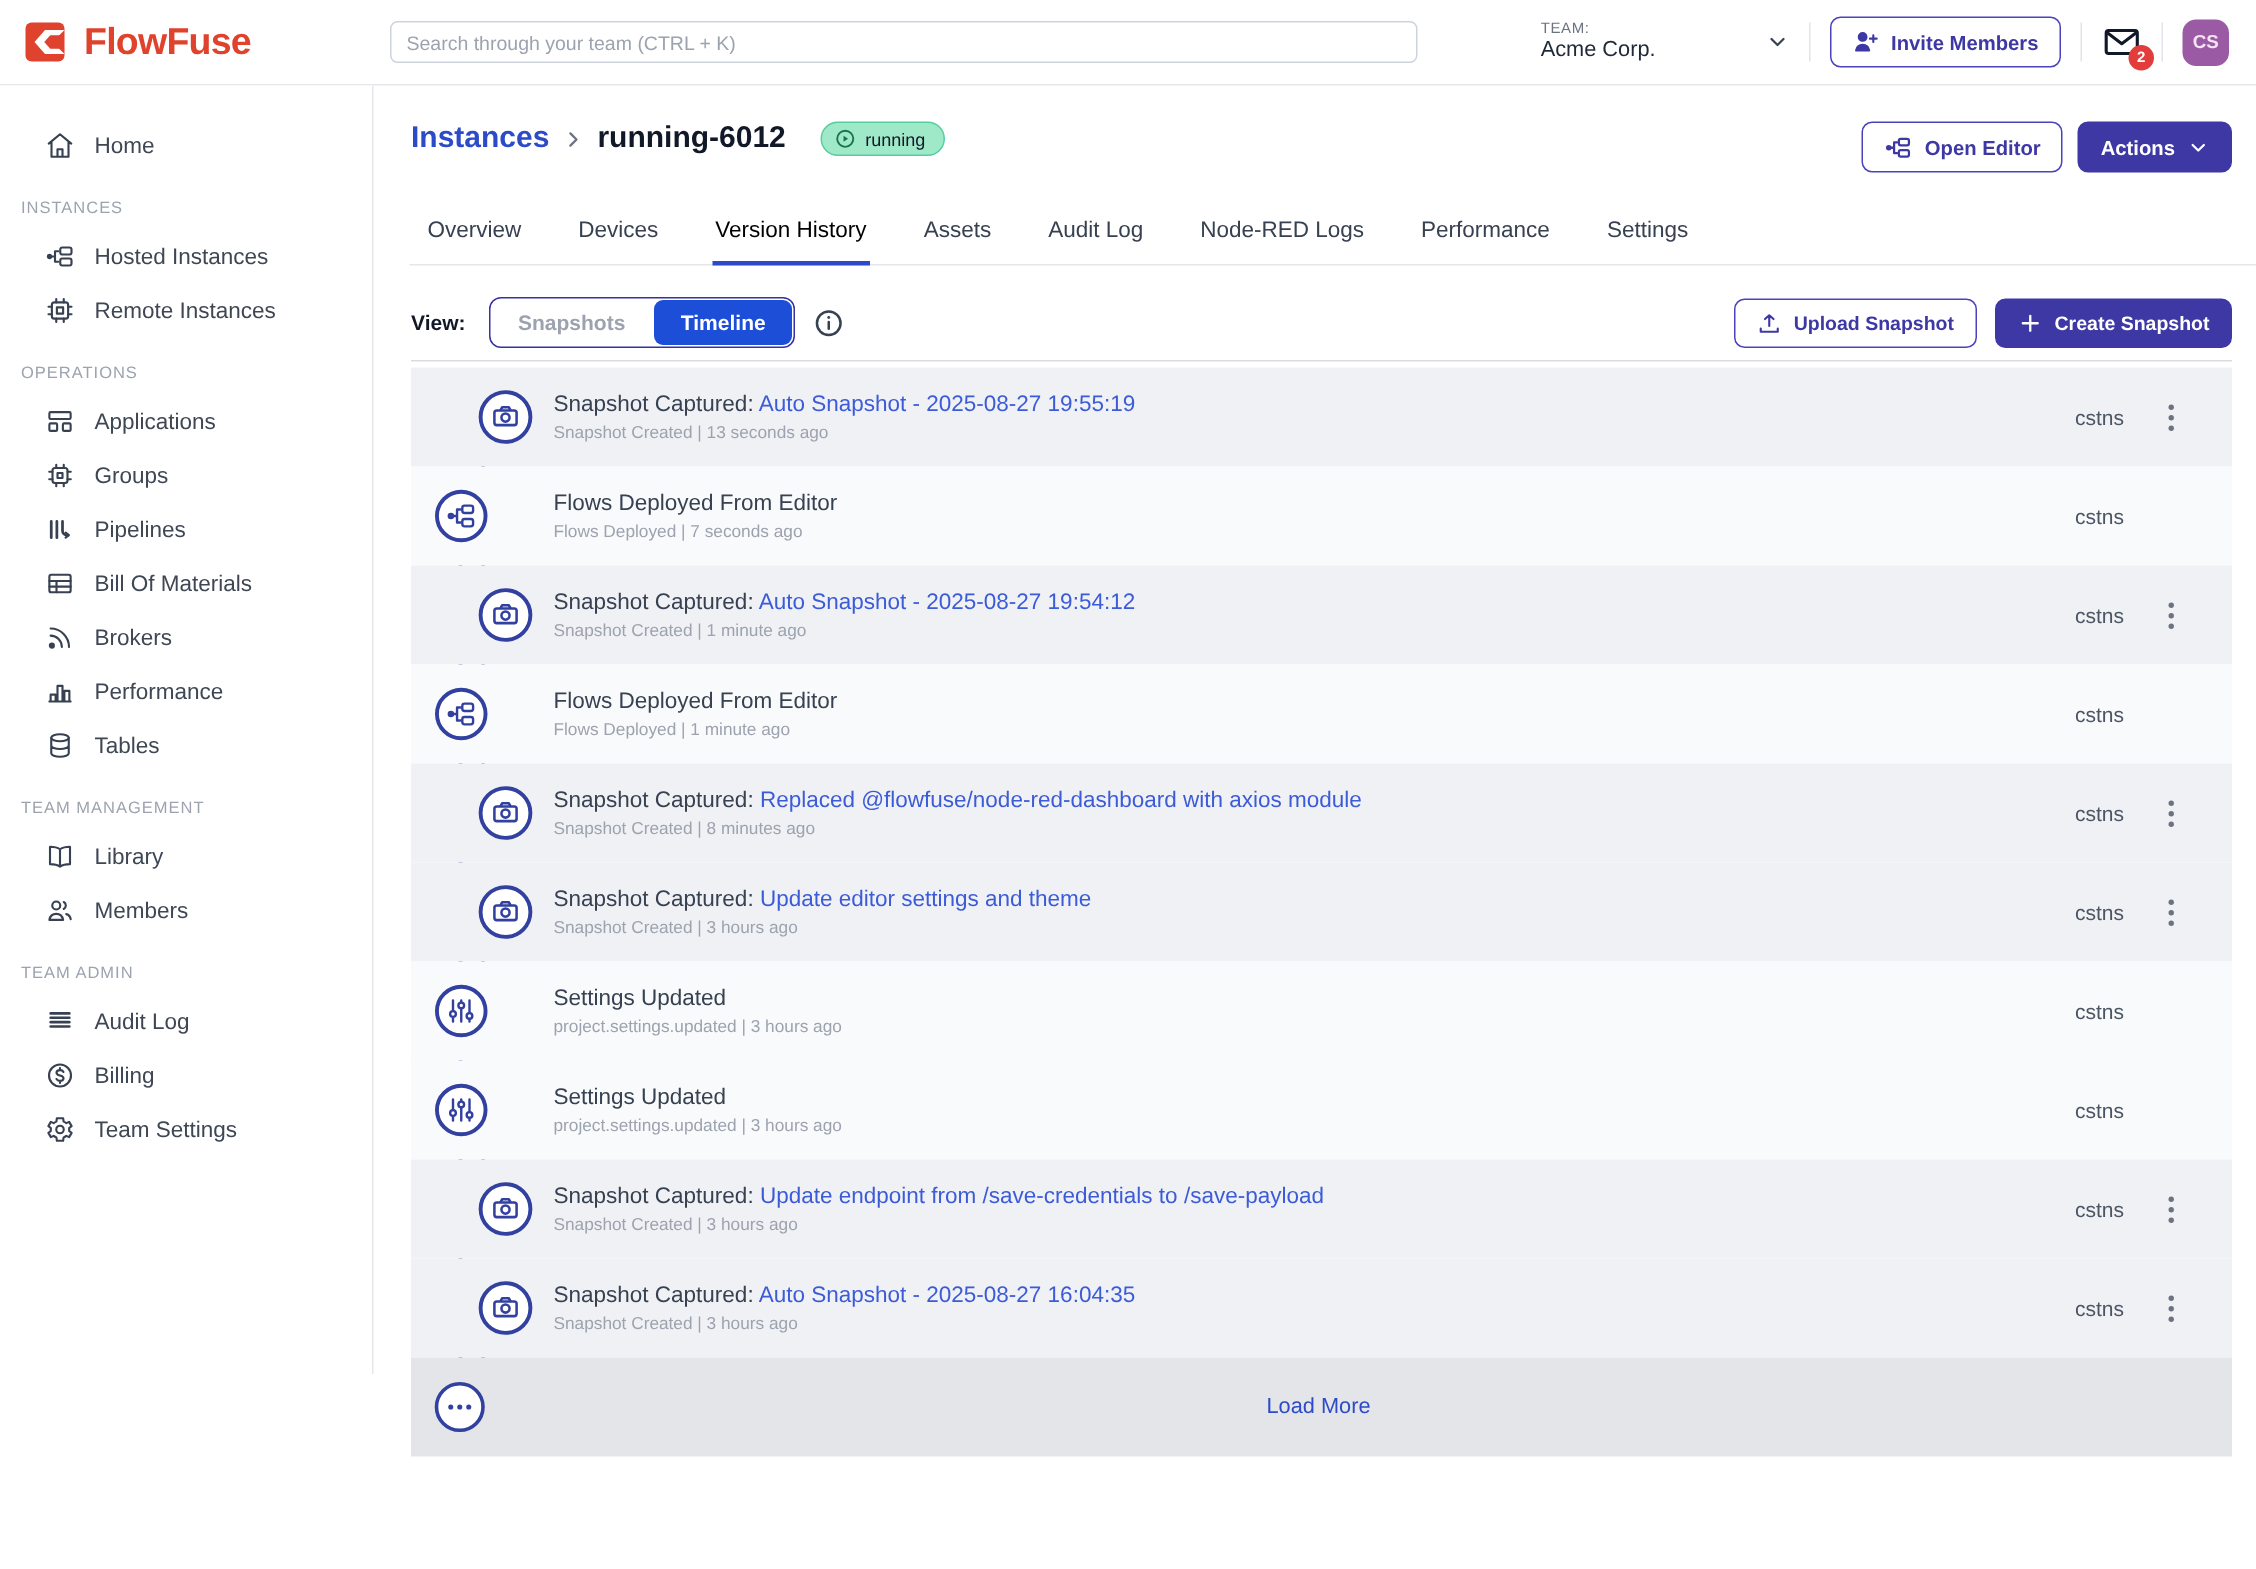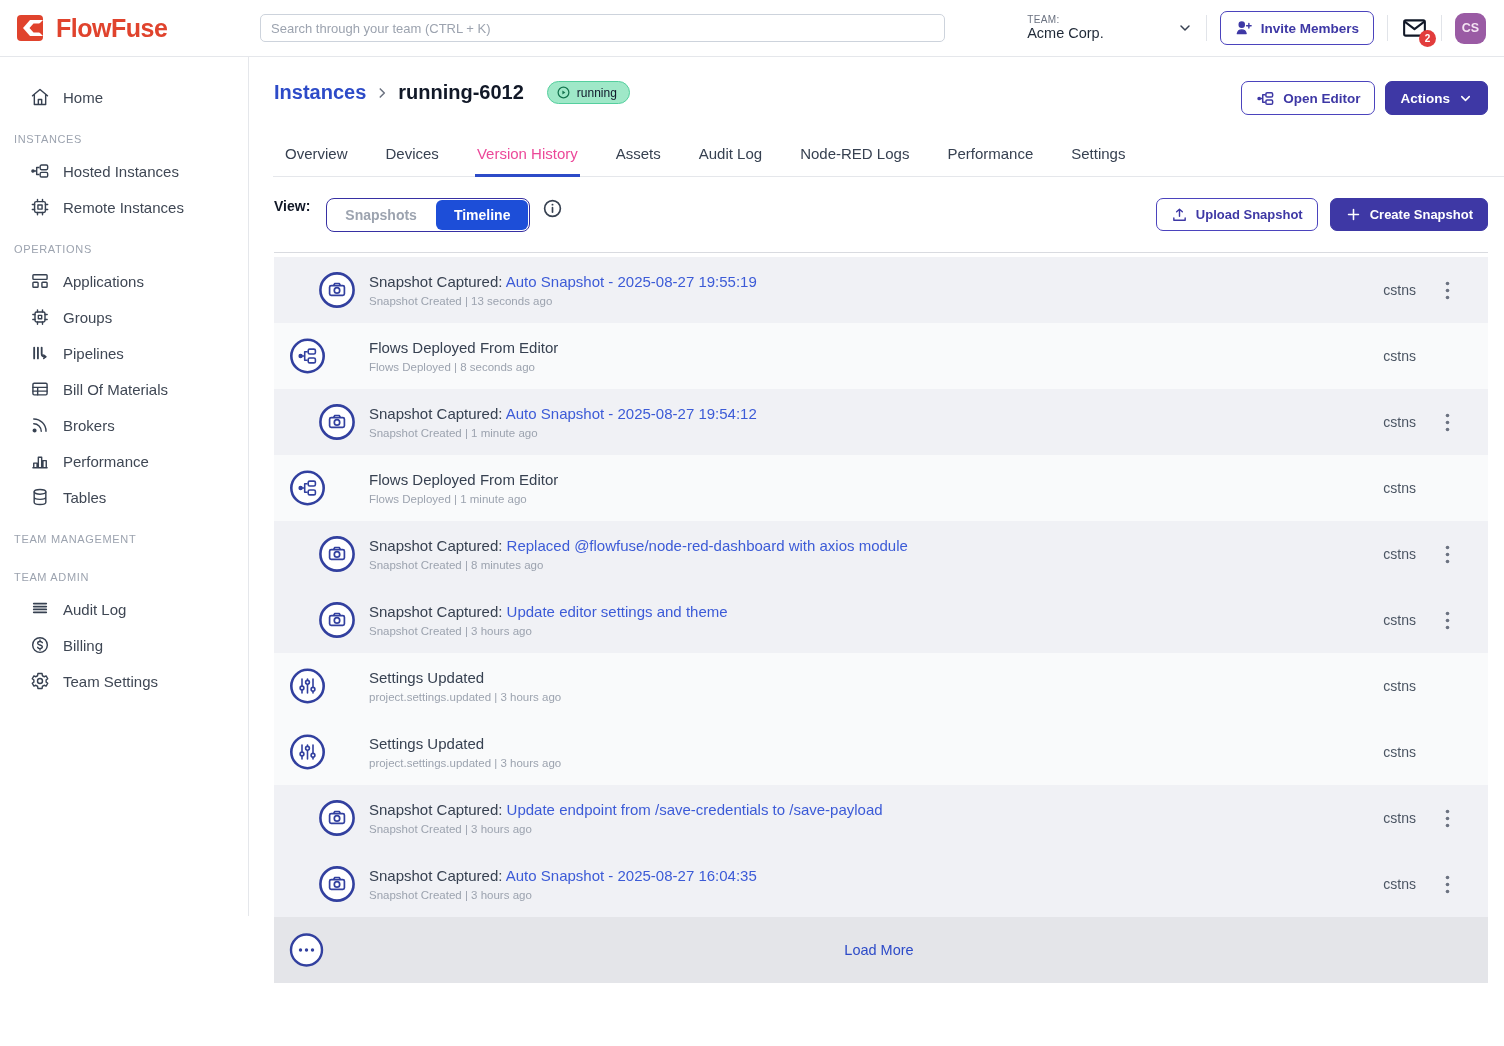--- a/index.html
+++ b/index.html
@@ -56,25 +56,25 @@
   .status { margin-left:14px; display:inline-flex; align-items:center; gap:6px;
     background:#9fe8c8; border:1px solid #55cf9e; color:#0f172a; font-size:12px;
     padding:3px 12px 3px 8px; border-radius:999px; }
   .head-actions { margin-left:auto; display:flex; gap:10px; }
   .app-line { margin-top:7px; font-size:13px; color:#6b7280; }
   .app-line a { color:#2d4bc8; text-decoration:none; cursor:pointer; }
   .tabs { display:flex; gap:34px; margin-top:22px; border-bottom:1px solid #e5e7eb;
     margin-right:-16px; margin-left:-1px; padding-left:10px; }
   .tab { font-size:15px; color:#374151; padding:8px 2px 12px; cursor:pointer;
     border-bottom:3px solid transparent; margin-bottom:-1px; }
-  .tab.active { color:#ec4899; border-bottom-color:#2d4bc8; }
+  .tab.active { color:#000000; border-bottom-color:#2d4bc8; }
 
   
   .content { padding:0 16px 0 25px; }
-  .toolbar { display:flex; align-items:flex-start; padding:21px 0 20px; border-bottom:1px solid #d9dbe0; }
+  .toolbar { display:flex; align-items:center; padding:21px 0 8px; border-bottom:1px solid #d9dbe0; }
   .view-label { font-size:14px; font-weight:700; color:#111827; margin-right:16px; }
   .toggle { display:flex; align-items:center; border:1.5px solid #3730a3; border-radius:8px;
     background:#fff; height:34px; overflow:hidden; }
   .tg { padding:0 18px; height:100%; display:flex; align-items:center; font-size:14px;
     font-weight:700; color:#9ca3af; cursor:pointer; }
   .tg.active { background:#1d4ed8; color:#fff; border-radius:6px; margin:1px; height:30px; }
   .info { margin-left:12px; color:#374151; cursor:pointer; display:flex; }
   .toolbar .spacer { flex:1; }
   .toolbar .btn { height:33px; font-size:13px; }
   .toolbar .btn + .btn { margin-left:12px; }
@@ -249,20 +249,40 @@
     <span class="side-icon">
               <svg width="20" height="20" viewBox="0 0 24 24" fill="none" stroke="currentColor" stroke-width="1.7" stroke-linecap="round" stroke-linejoin="round">
                 <ellipse cx="12" cy="5.8" rx="7" ry="2.8"></ellipse>
                 <path d="M5 5.8v12.4c0 1.55 3.1 2.8 7 2.8s7-1.25 7-2.8V5.8M5 12c0 1.55 3.1 2.8 7 2.8s7-1.25 7-2.8"></path>
               </svg>
             </span>
     <span class="side-text">Tables</span>
   </div>
 </div>
         <div class="side-label">TEAM MANAGEMENT</div>
+        <div>
+  <div class="side-item">
+    <span class="side-icon">
+              <svg width="20" height="20" viewBox="0 0 24 24" fill="none" stroke="currentColor" stroke-width="1.7" stroke-linecap="round" stroke-linejoin="round">
+                <path d="M12 6.2C10 4.8 7.5 4.2 4 4.2v13.9c3.5 0 6 .6 8 2 2-1.4 4.5-2 8-2V4.2c-3.5 0-6 .6-8 2zM12 6.2v13.9"></path>
+              </svg>
+            </span>
+    <span class="side-text">Library</span>
+  </div>
+
+  <div class="side-item">
+    <span class="side-icon">
+              <svg width="20" height="20" viewBox="0 0 24 24" fill="none" stroke="currentColor" stroke-width="1.7" stroke-linecap="round" stroke-linejoin="round">
+                <circle cx="9" cy="8" r="3.2"></circle>
+                <path d="M3.5 19.5c.6-3.2 2.7-4.8 5.5-4.8s4.9 1.6 5.5 4.8zM15 5.2a3.2 3.2 0 0 1 0 5.6M17 14.9c2 .5 3.2 1.9 3.6 4.1"></path>
+              </svg>
+            </span>
+    <span class="side-text">Members</span>
+  </div>
+</div>
         <div class="side-label">TEAM ADMIN</div>
         <div>
   <div class="side-item">
     <span class="side-icon">
               <svg width="20" height="20" viewBox="0 0 24 24" fill="none" stroke="currentColor" stroke-width="1.7" stroke-linecap="round" stroke-linejoin="round">
                 <path d="M4.5 5.5h15M4.5 9h15M4.5 12.5h15M4.5 16h15" stroke-width="2.1"></path>
               </svg>
             </span>
     <span class="side-text">Audit Log</span>
   </div>
@@ -419,21 +439,21 @@
                       <rect x="19.2" y="11.6" width="7.2" height="4.9" rx="1.5"></rect>
                       <rect x="19.2" y="20.5" width="7.2" height="4.9" rx="1.5"></rect>
                     </g>
                   </svg>
                 </span>
     </div>
     <div class="tl-body">
       <div class="tl-title">
         <span class="tl-prefix"></span><span class="tl-plain">Flows Deployed From Editor</span>
       </div>
-      <div class="tl-sub">Flows Deployed | 8 seconds ago</div>
+      <div class="tl-sub">Flows Deployed | 7 seconds ago</div>
     </div>
     <div class="tl-user">cstns</div>
     <div class="tl-kebab hidden">
       <svg width="5" height="19" viewBox="0 0 5 19" fill="#6b7280">
                   <circle cx="2.5" cy="2.5" r="1.8"></circle>
                   <circle cx="2.5" cy="9.5" r="1.8"></circle>
                   <circle cx="2.5" cy="16.5" r="1.8"></circle>
                 </svg>
     </div>
   </div>

